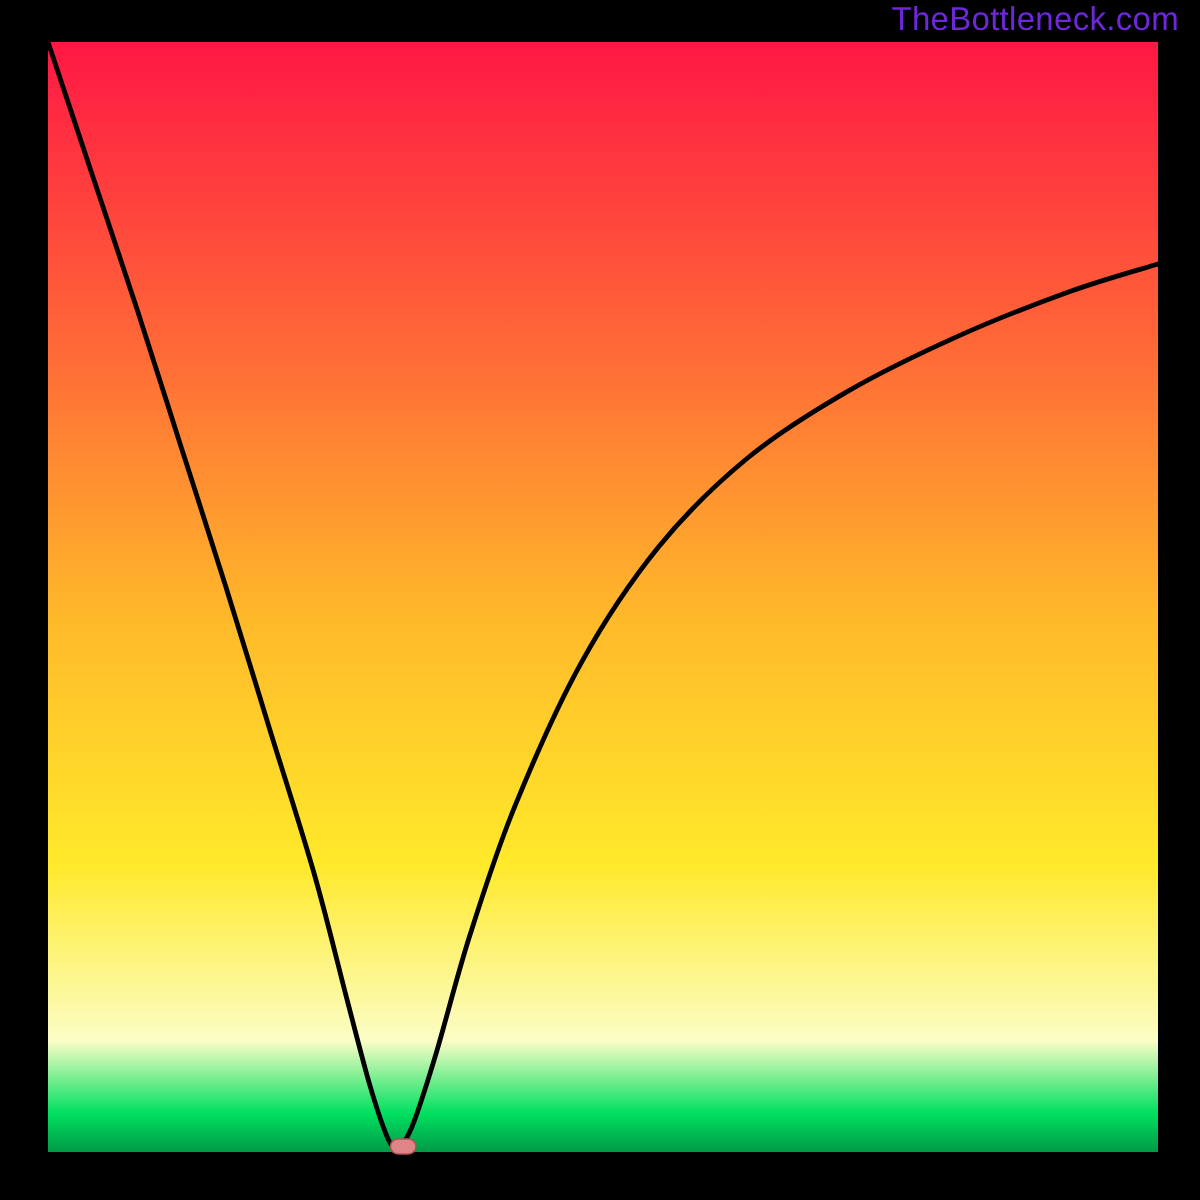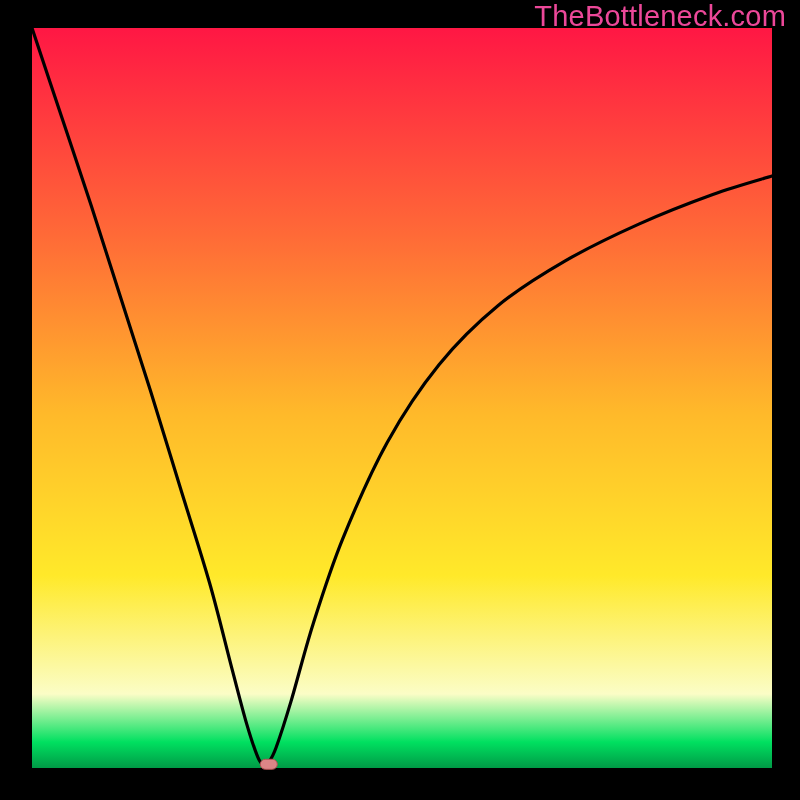--- a/index.html
+++ b/index.html
@@ -13,22 +13,22 @@
   }
   .wrap {
     position: relative;
     width: 800px;
     height: 800px;
   }
   .watermark {
     position: absolute;
     top: 0px;
     right: 14px;
-    font-size: 29px;
-    color: #ec4899;
+    font-size: 22px;
+    color: #6d28d9;
     font-weight: 400;
     letter-spacing: 0.2px;
     user-select: none;
   }
   svg {
     display: block;
   }
 </style>
 </head>
 <body>

